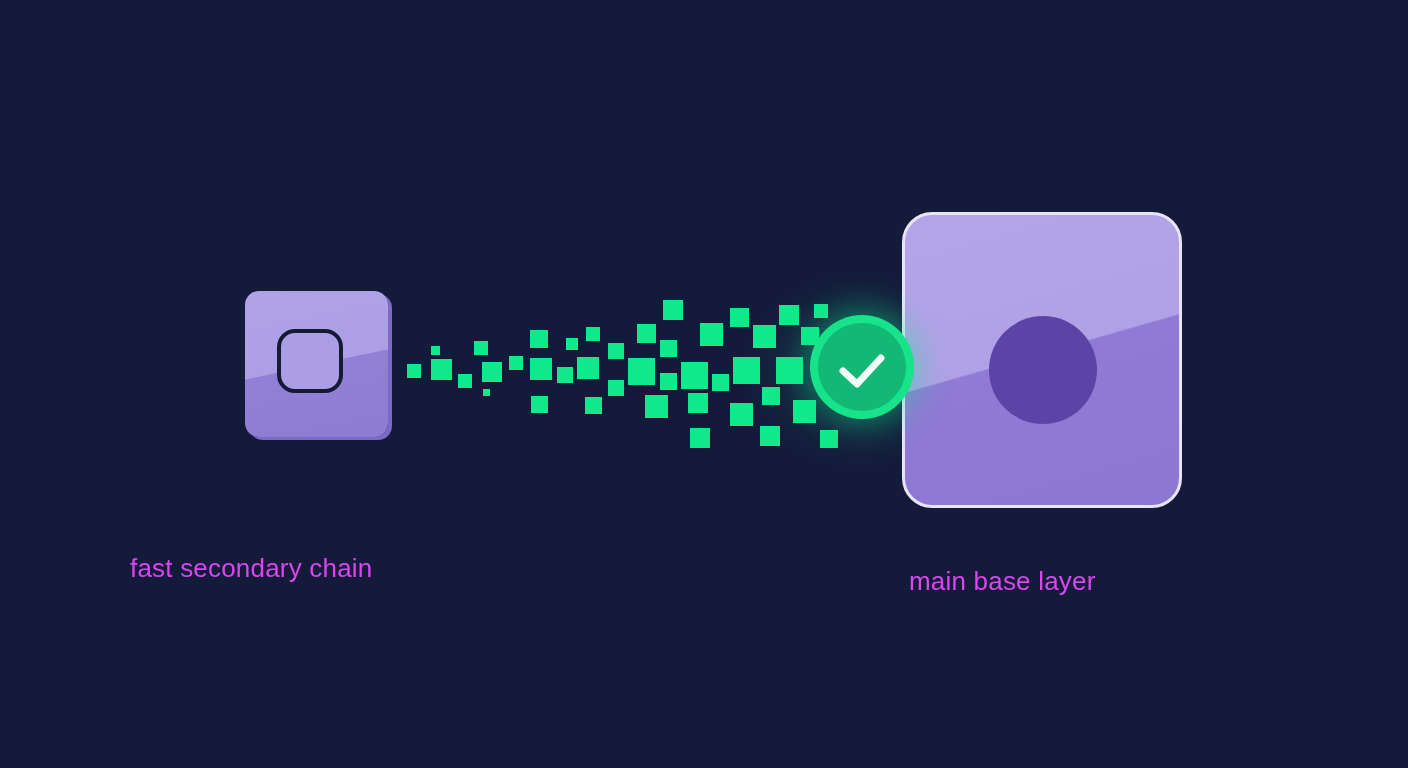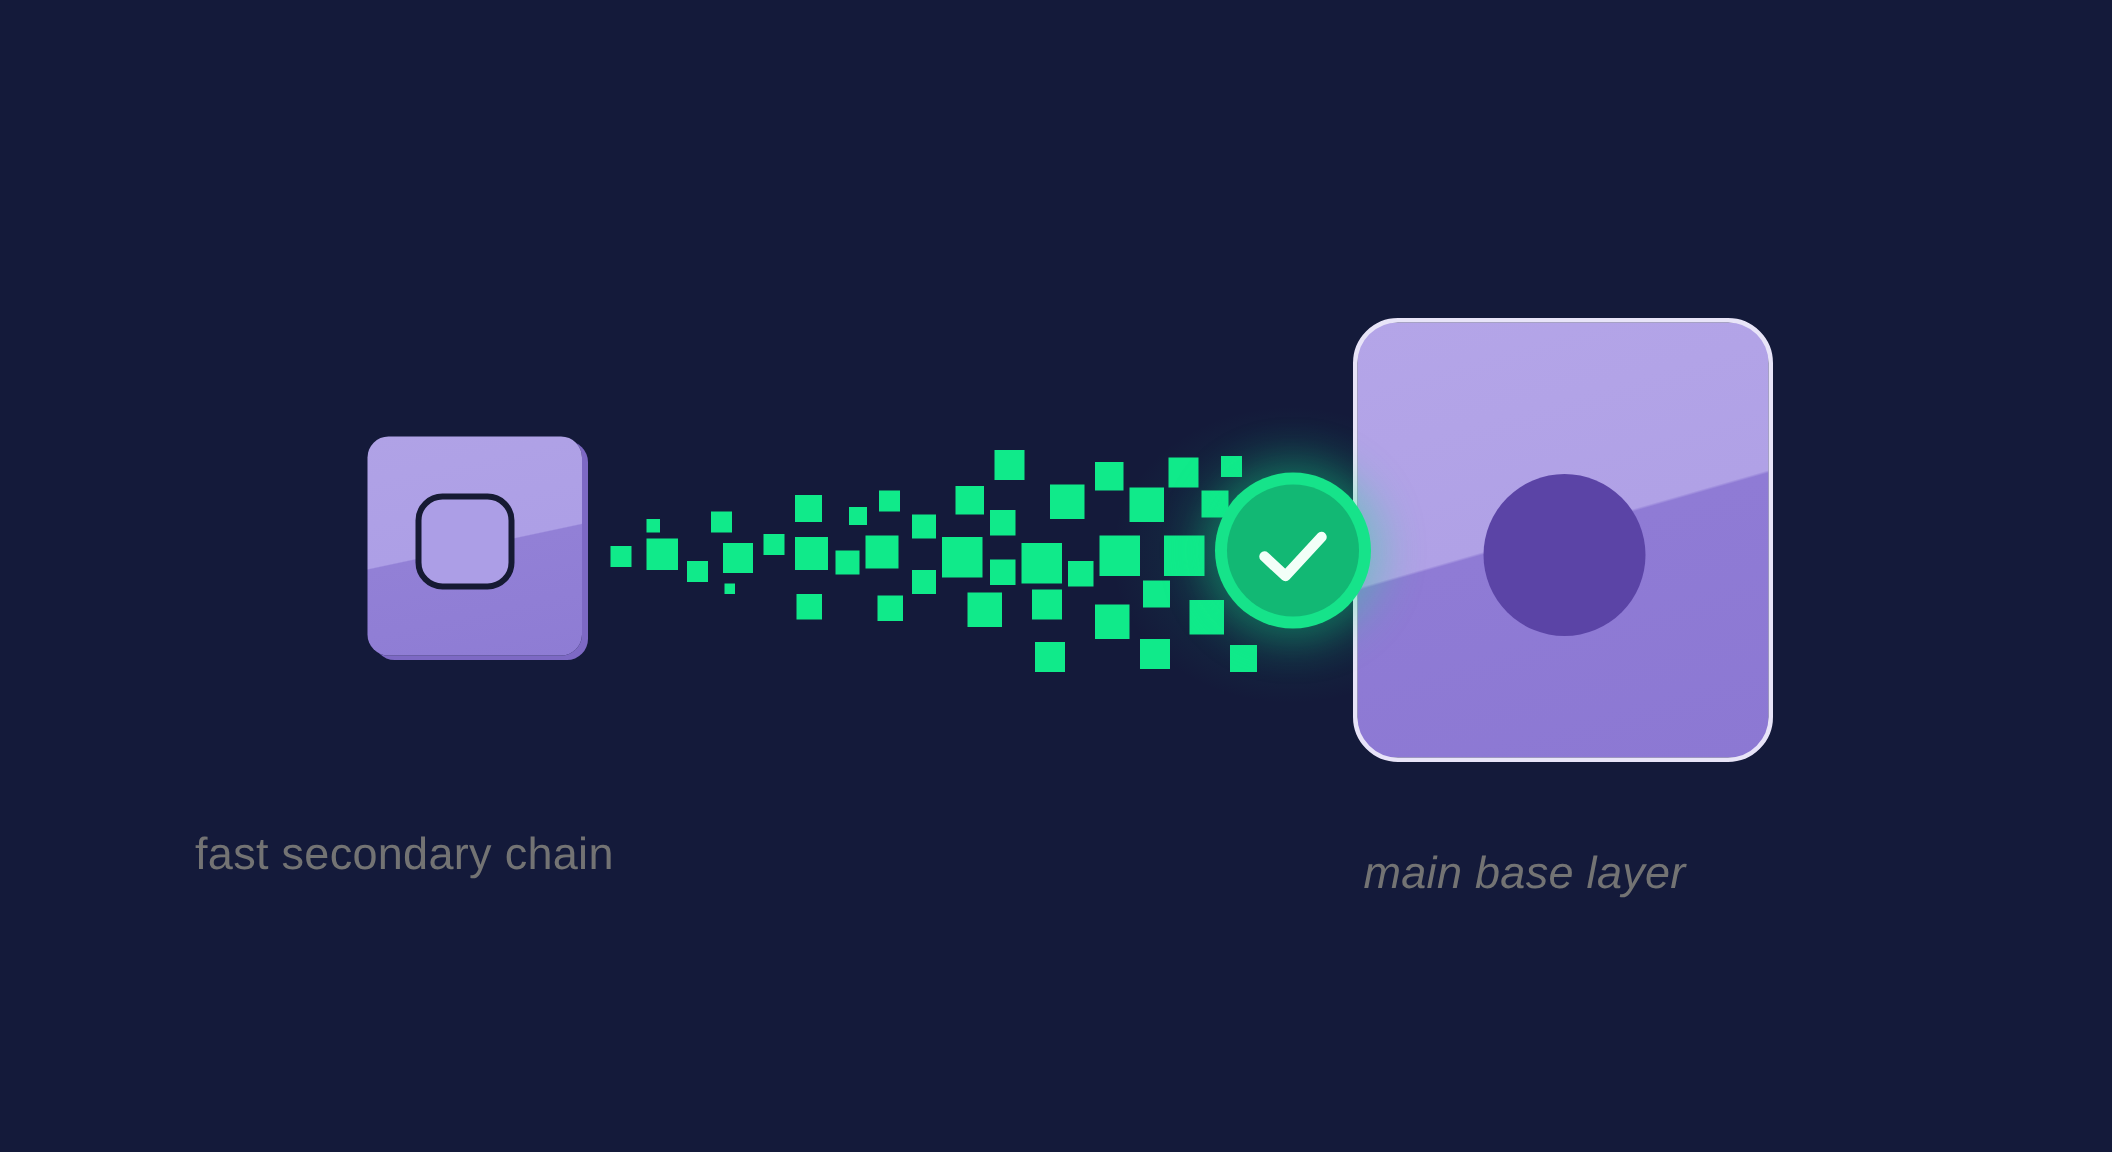--- a/index.html
+++ b/index.html
@@ -42,25 +42,25 @@
     position:absolute; left:810px; top:315px; width:104px; height:104px;
     border-radius:50%; background:#16e38a; box-sizing:border-box;
     box-shadow:0 0 28px 8px rgba(16,230,138,0.35);
   }
   .check-badge .disc {
     position:absolute; left:8px; top:8px; width:88px; height:88px;
     border-radius:50%; background:#12b874;
   }
   .check-badge svg { position:absolute; left:0; top:0; }
   .label {
-    position:absolute; color:#737373; font-size:30px; white-space:nowrap;
+    position:absolute; color:#d946ef; font-size:26px; white-space:nowrap;
     letter-spacing:0.2px;
   }
   .label-left { left:130px; top:553px; }
-  .label-right { left:909px; top:566px;font-style:italic; }
+  .label-right { left:909px; top:566px; }
 </style>
 </head>
 <body>
 
 <div class="bg-glow"></div>
 
 <div class="small-node">
   <div class="inner"></div>
 </div>
 

